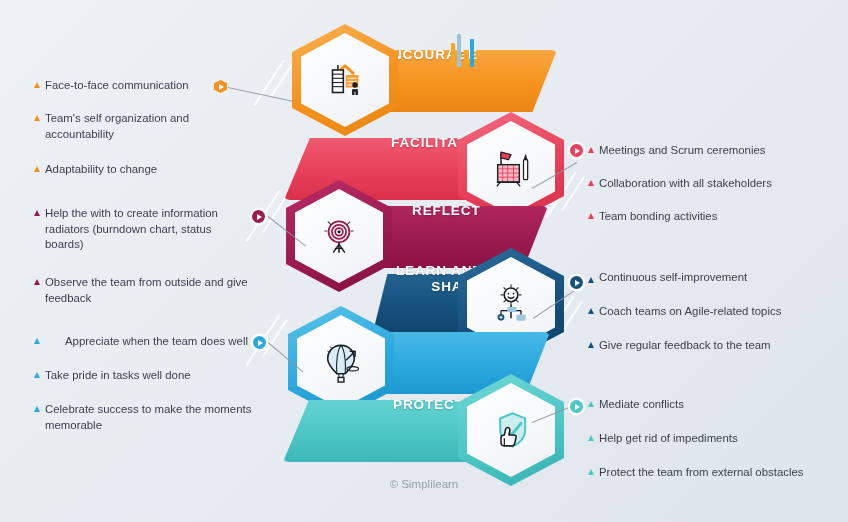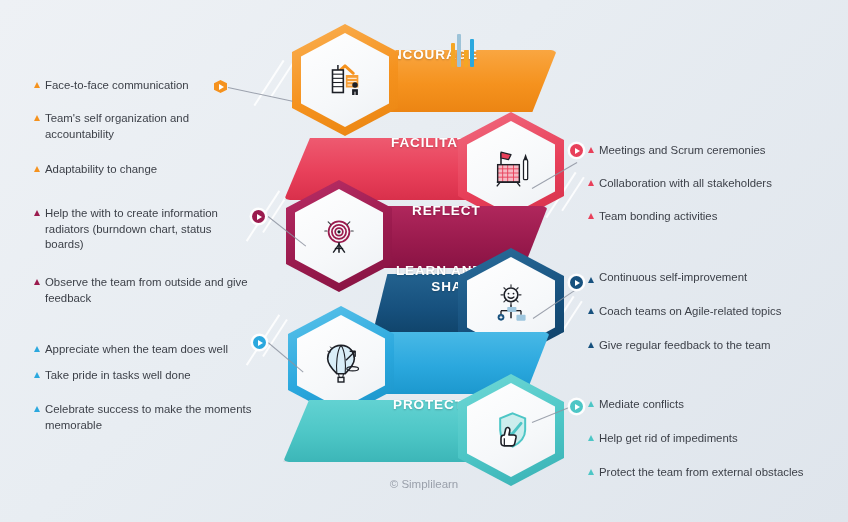--- a/index.html
+++ b/index.html
@@ -333,21 +333,21 @@
       <span class="tri" style="border-bottom:6px solid #17517E;"></span>
       <span>Coach teams on Agile-related topics</span>
     </div>
     <div class="b" style="top:68px;justify-content:space-between;">
       <span class="tri" style="border-bottom:6px solid #17517E;"></span>
       <span>Give regular feedback to the team</span>
     </div>
   </div>
 
   <div class="bul" style="left:34px;top:334px;width:218px;">
-    <div class="b" style="top:8px;">
+    <div class="b" style="top:0;gap:20px;">
       <span class="tri" style="border-bottom:6px solid #2BA8DE;"></span>
       <span>Appreciate when the team does well</span>
     </div>
     <div class="b" style="top:34px;">
       <span class="tri" style="border-bottom:6px solid #2BA8DE;"></span>
       <span>Take pride in tasks well done</span>
     </div>
     <div class="b" style="top:68px;">
       <span class="tri" style="border-bottom:6px solid #2BA8DE;"></span>
       <span>Celebrate success to make the moments memorable</span>

